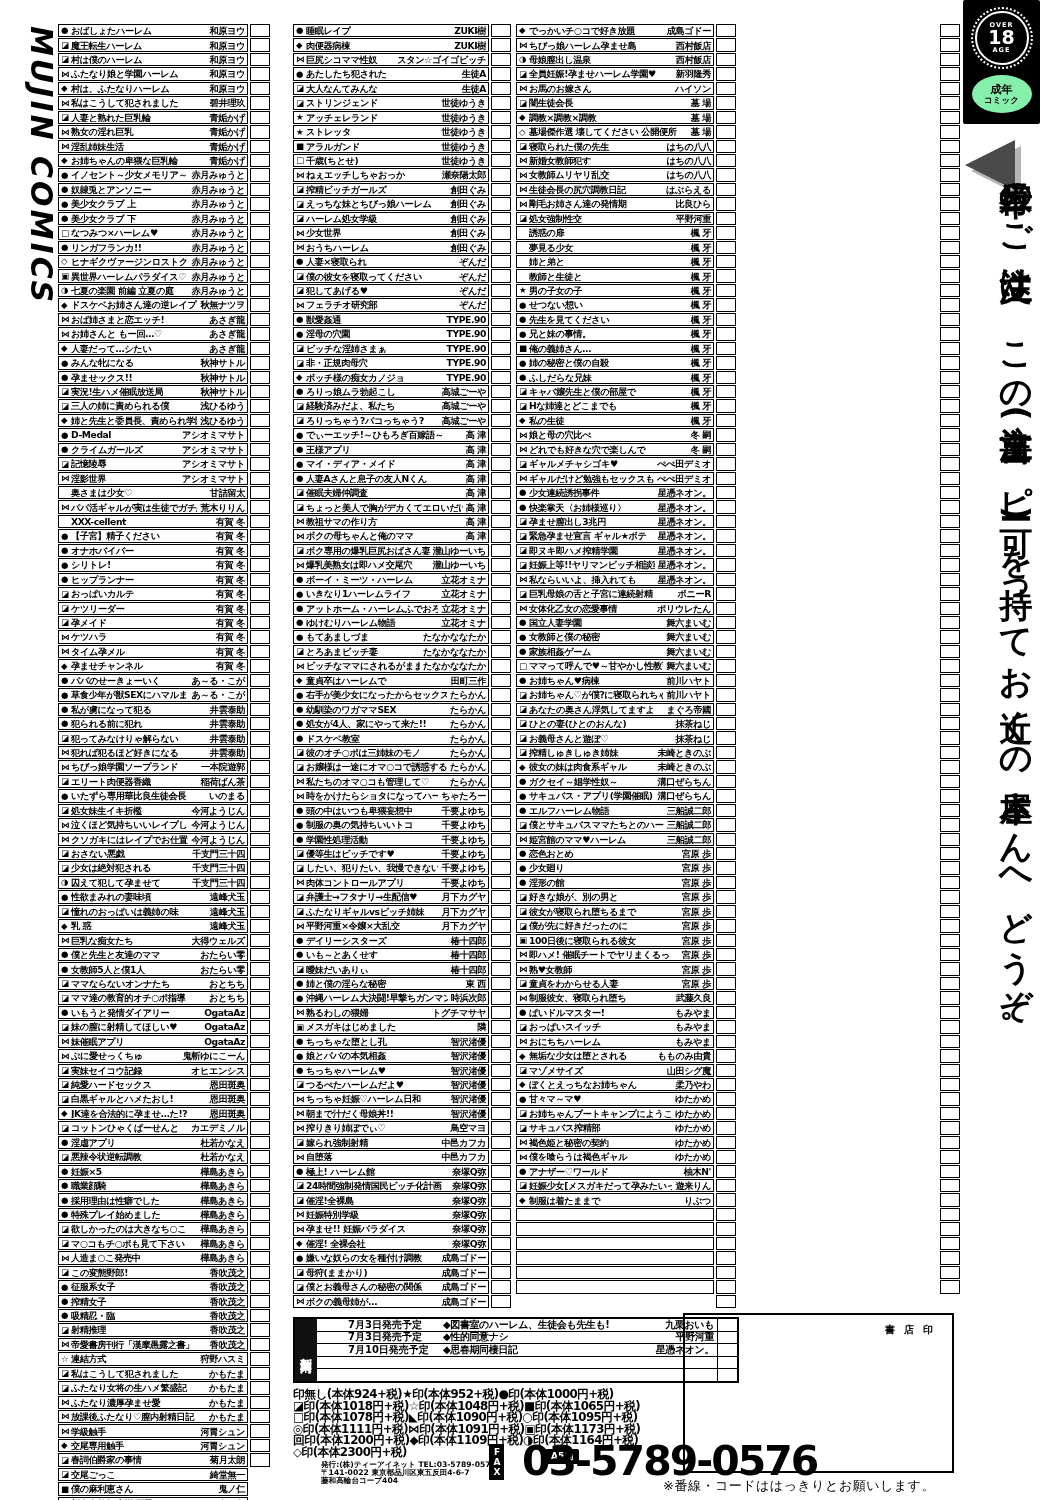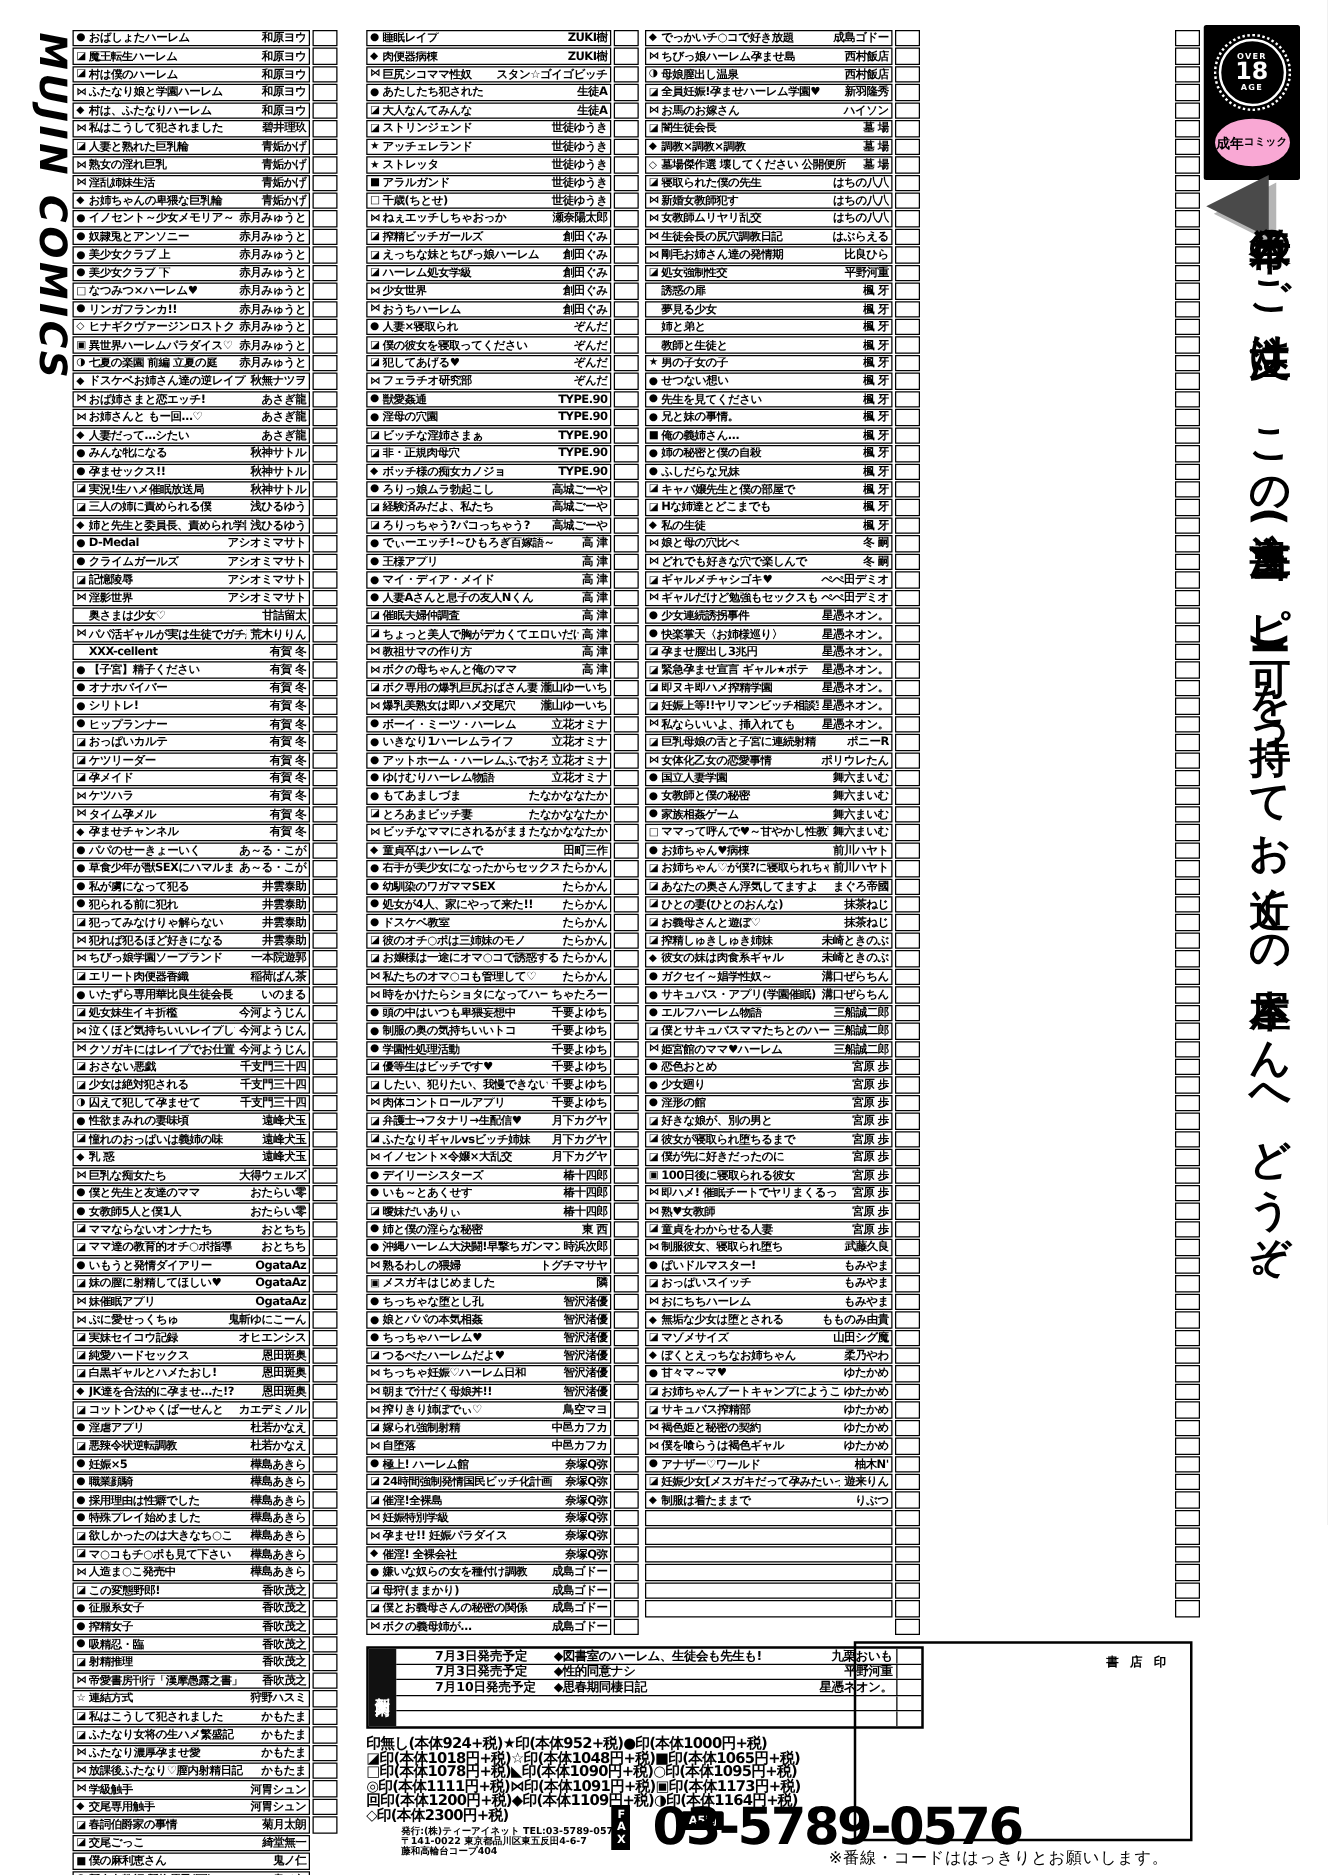--- a/index.html
+++ b/index.html
@@ -42,28 +42,28 @@
   .fax-label{width:15px;background:#000;color:#fff;writing-mode:vertical-rl;text-orientation:upright;
              font-size:9px;font-weight:800;text-align:center;padding:3px 0;line-height:15px;}
   .fax-number{font-size:41px;font-weight:900;letter-spacing:-2px;line-height:1;margin-left:18px;}
   
   .stamp-box{position:absolute;left:683px;top:1313px;width:271px;height:160px;border:2.5px solid #000;
              box-sizing:border-box;}
   .stamp-label{position:absolute;top:8px;right:10px;font-size:10px;font-weight:700;letter-spacing:9px;}
   .bottom-note{position:absolute;left:640px;top:1477px;width:318px;text-align:center;font-size:13px;
                font-weight:400;letter-spacing:0.5px;}
   
-  .badge{position:absolute;left:963px;top:20px;width:77px;height:124px;background:#000;border-radius:2px;
+  .badge{position:absolute;left:963px;top:0;width:77px;height:124px;background:#000;border-radius:2px;
          display:flex;flex-direction:column;align-items:center;justify-content:space-evenly;}
   .badge-circle{width:50px;height:50px;border:2px solid #fff;outline:2px dotted #fff;outline-offset:2px;
                 border-radius:50%;color:#fff;display:flex;flex-direction:column;align-items:center;
                 justify-content:center;line-height:1;}
   .badge-circle .sm{font-size:6.5px;font-weight:700;letter-spacing:1px;}
   .badge-circle .big{font-size:19px;font-weight:900;}
-  .badge-oval{width:60px;height:38px;background:#f9a8d4;border-radius:50%;display:flex;flex-direction:row;
+  .badge-oval{width:60px;height:38px;background:#86efac;border-radius:50%;display:flex;flex-direction:column;
               align-items:center;justify-content:center;line-height:1.05;font-weight:800;}
   .badge-oval .l1{font-size:11px;}
   .badge-oval .l2{font-size:8.5px;}
   .tri-wrap{position:absolute;left:963px;top:140px;width:62px;height:56px;}
   .tri-shadow{position:absolute;left:8px;top:6px;width:0;height:0;
               border-top:25px solid transparent;border-bottom:25px solid transparent;border-right:50px solid #b5b5b5;}
   .tri{position:absolute;left:2px;top:0;width:0;height:0;
        border-top:25px solid transparent;border-bottom:25px solid transparent;border-right:50px solid #4a4a4a;}
   .headline{position:absolute;left:1000px;top:156px;height:1340px;writing-mode:vertical-rl;
             font-size:33px;font-weight:900;letter-spacing:2px;line-height:1;}
@@ -1168,21 +1168,21 @@
   </div>
 
   <div class="row">
     <span class="m">◪</span>
     <span class="t">ふたなりギャルvsビッチ姉妹</span>
     <span class="a">月下カグヤ</span>
   </div>
 
   <div class="row">
     <span class="m">⋈</span>
-    <span class="t">イノセント×令嬢×大乱交</span>
+    <span class="t">平野河重×令嬢×大乱交</span>
     <span class="a">月下カグヤ</span>
   </div>
 
   <div class="row">
     <span class="m">●</span>
     <span class="t">デイリーシスターズ</span>
     <span class="a">椿十四郎</span>
   </div>
 
   <div class="row">

